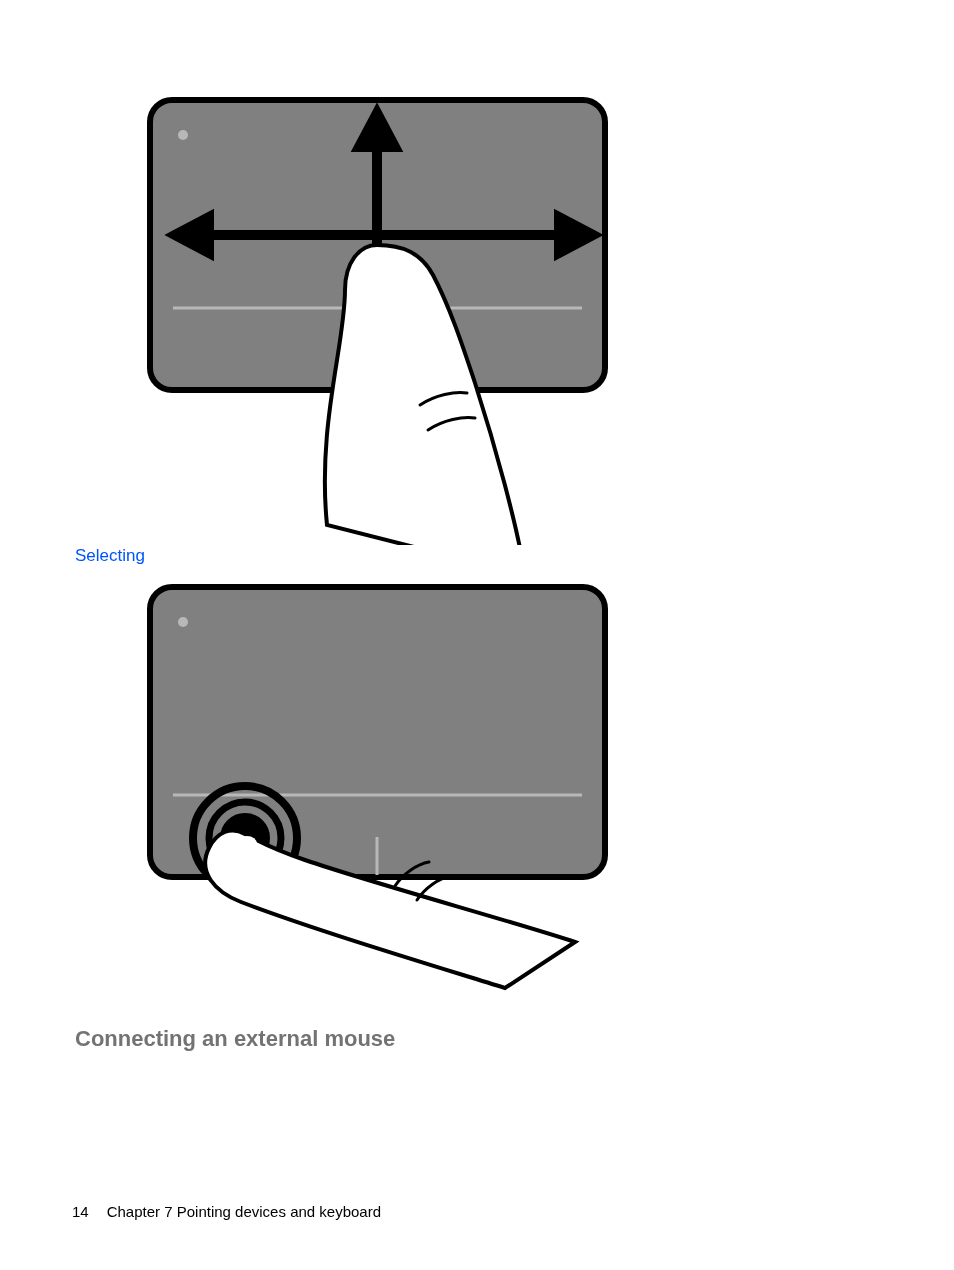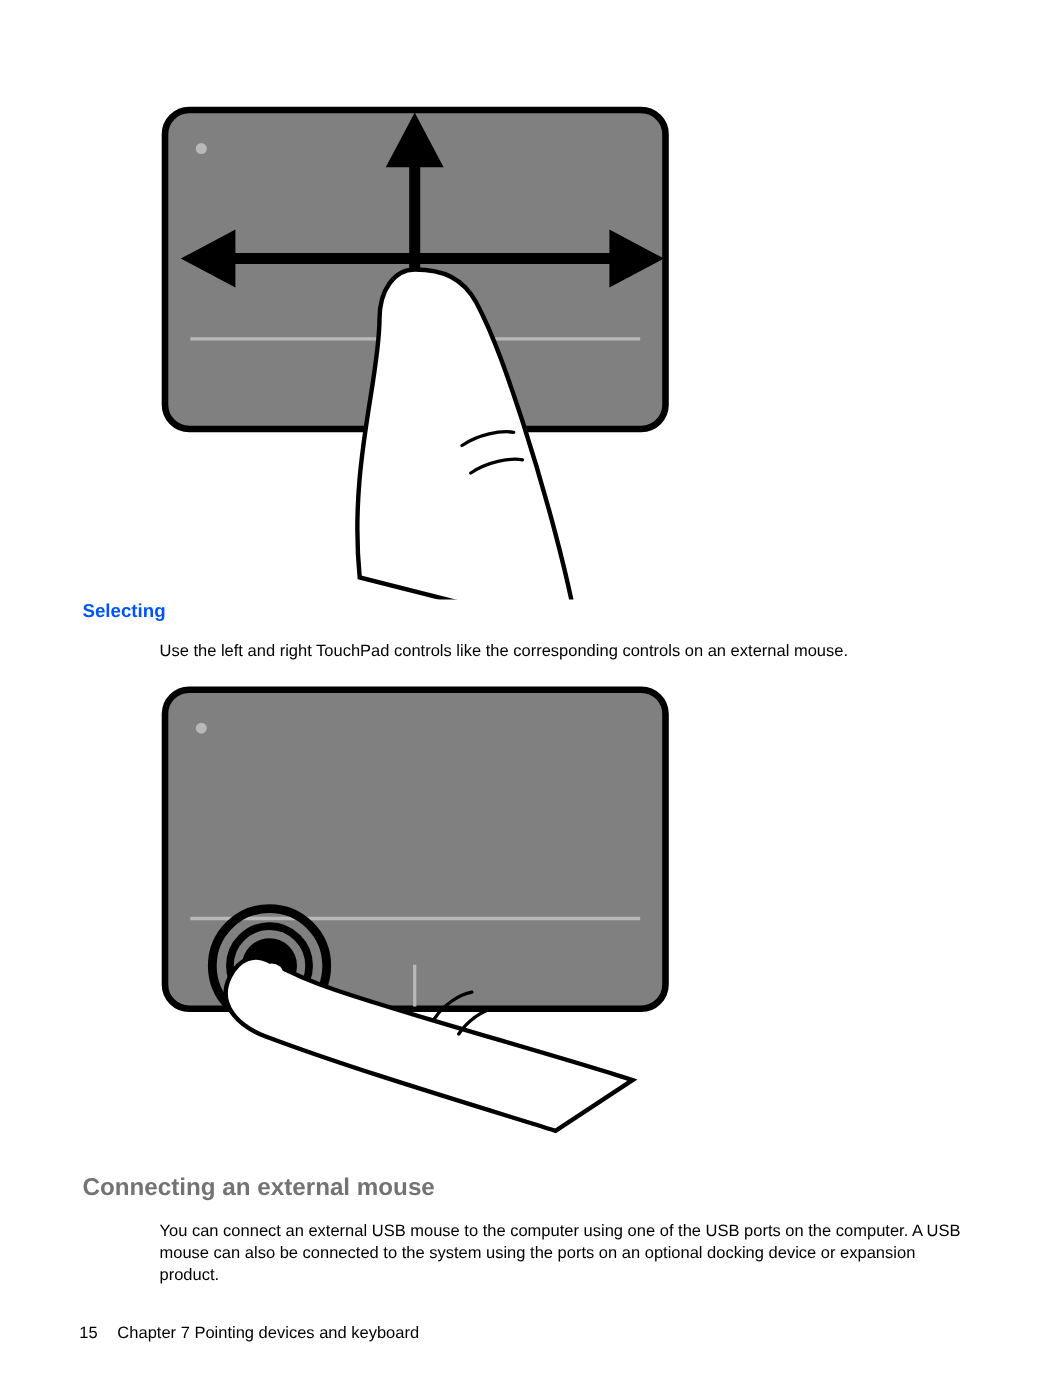--- a/index.html
+++ b/index.html
@@ -24,21 +24,21 @@
     margin-right: 70px;
   }
   .heading-indent {
     margin-left: 75px;
   }
   .figure-block {
     margin-left: 145px;
   }
   h3.sub {
     color: #0054ff;
-    font-weight: bold;
+    font-weight: normal;
     font-size: 17px;
     margin: 0 0 14px 0;
   }
   h2.section {
     color: #737373;
     font-weight: bold;
     font-size: 22px;
     margin: 0 0 16px 0;
   }
   p.body {
@@ -105,23 +105,20 @@
         <path d="M275 310 C290 300 310 296 322 298"></path>
         <path d="M283 335 C298 325 318 321 330 323"></path>
       </g>
 
     </svg>
   </div>
 
   <div class="heading-indent">
     <h3 class="sub">Selecting</h3>
   </div>
-  <div class="body-indent">
-    <p class="body">Use the left and right TouchPad controls like the corresponding controls on an external mouse.</p>
-  </div>
 
   <div class="figure-block fig2-wrap">
     <svg width="470" height="410" viewBox="0 0 470 410">
 
       <rect x="5" y="5" width="455" height="290" rx="22" ry="22" fill="#808080" stroke="#000" stroke-width="6"></rect>
 
       <circle cx="38" cy="40" r="5" fill="#b8b8b8"></circle>
 
       <line x1="28" y1="213" x2="437" y2="213" stroke="#b8b8b8" stroke-width="3"></line>
       <line x1="232" y1="255" x2="232" y2="293" stroke="#b8b8b8" stroke-width="3"></line>
@@ -149,21 +146,18 @@
         <path d="M272 318 C280 306 294 296 306 294"></path>
       </g>
     </svg>
   </div>
 
   <div class="connect-gap"></div>
 
   <div class="heading-indent">
     <h2 class="section">Connecting an external mouse</h2>
   </div>
-  <div class="body-indent">
-    <p class="body">You can connect an external USB mouse to the computer using one of the USB ports on the computer. A USB mouse can also be connected to the system using the ports on an optional docking device or expansion product.</p>
-  </div>
 
   <div class="footer">
-    <span class="pn">15</span><span>Chapter 7   Pointing devices and keyboard</span>
+    <span class="pn">14</span><span>Chapter 7   Pointing devices and keyboard</span>
   </div>
 
 </div>
 
 </body></html>

